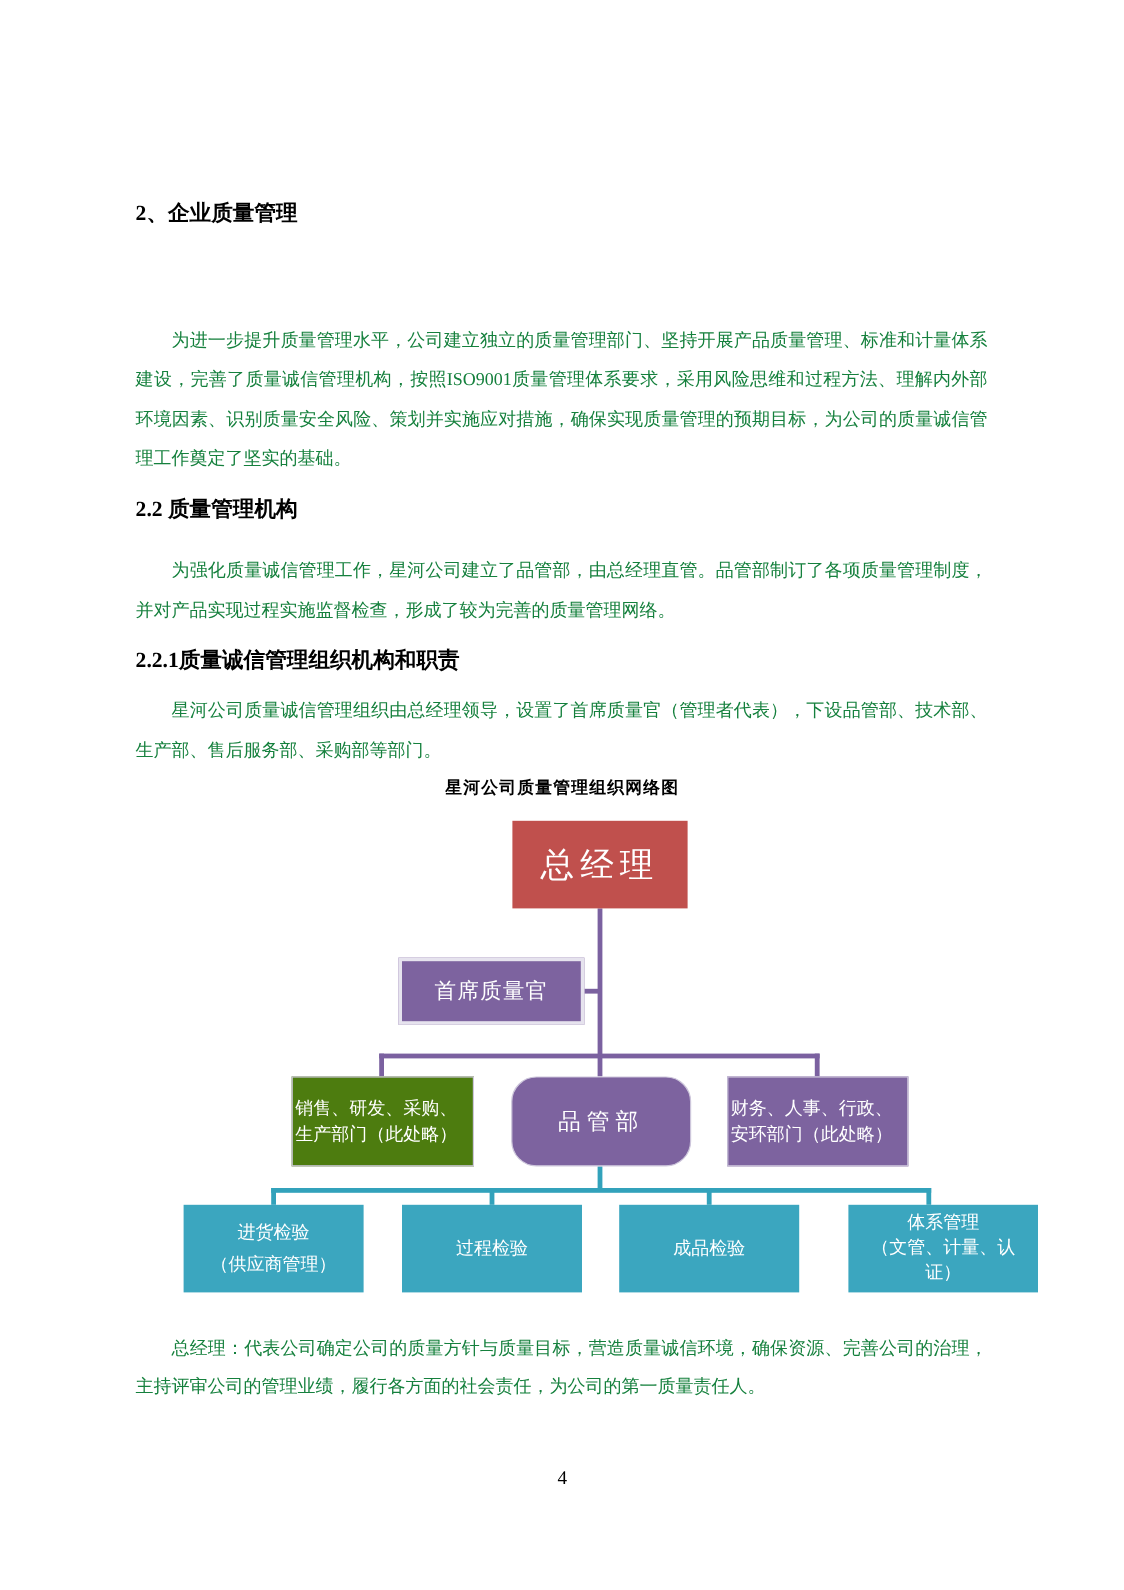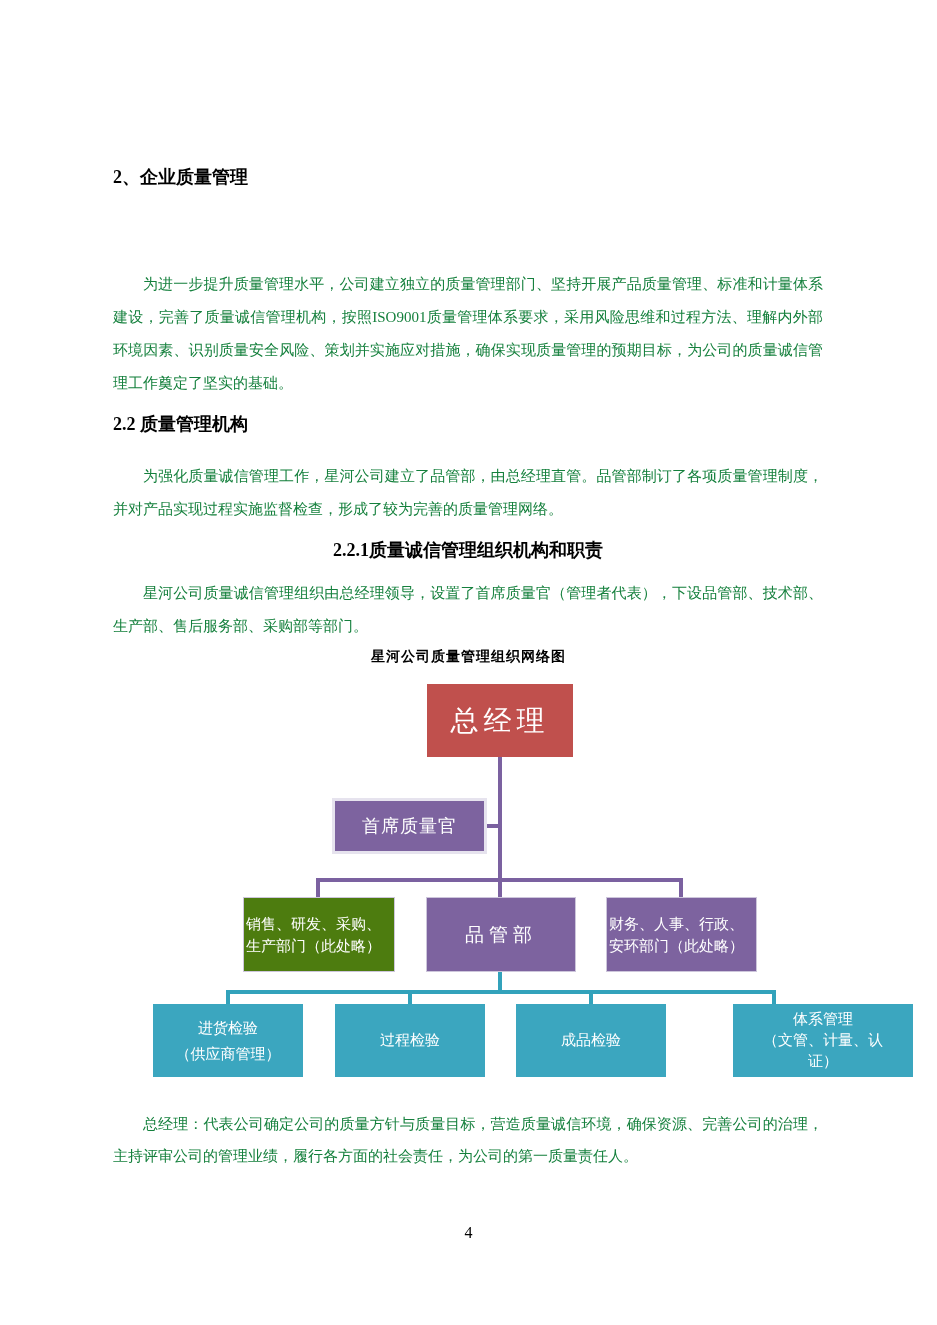--- a/index.html
+++ b/index.html
@@ -28,21 +28,21 @@
     line-height: 33px;
     text-align: justify;
     text-indent: 2em;
     color: #15803d;
   }
   .h1 { top: 165px; }
   .h21 { top: 224px; }
   .p1 { top: 268px; }
   .h22 { top: 412px; }
   .p2 { top: 460px; }
-  .h221 { top: 538px; text-align: center; }
+  .h221 { top: 538px; }
   .p3 { top: 577px; }
   .p4 { top: 1108px; line-height: 32px; }
   .chart-title {
     position: absolute;
     left: 0; top: 648px;
     width: 937px;
     text-align: center;
     font-weight: bold;
     font-size: 14px;
     letter-spacing: 1px;
@@ -73,27 +73,27 @@
   .node-cqo {
     left: 332px; top: 798px; width: 155px; height: 56px;
     border-style: solid; border-width: 3px;
     text-align: center; font-size: 18px; letter-spacing: 1px;
   }
   .node-mid {
     top: 897px; height: 75px;
     border-style: solid; border-width: 1px;
   }
   .node-deptL { left: 243px; width: 152px; text-align: left; font-size: 15px; line-height: 22px; padding-left: 2px; }
-  .node-qc   { left: 426px; width: 150px; text-align: center; font-size: 19px; letter-spacing: 5px; }
+  .node-qc   { left: 426px; width: 150px; text-align: center; font-size: 19px; letter-spacing: 5px; border-radius: 21px; }
   .node-deptR { left: 606px; width: 151px; text-align: left; font-size: 15px; line-height: 22px; padding-left: 2px; }
   .node-teal { top: 1004px; height: 73px; text-align: center; font-size: 15px; }
   .node-t1 { left: 153px; width: 150px; line-height: 26px; }
   .node-t2 { left: 335px; width: 150px; }
   .node-t3 { left: 516px; width: 150px; }
-  .node-t4 { left: 733px; width: 180px; line-height: 21px; }
+  .node-t4 { left: 707px; width: 158px; line-height: 21px; }
   .line { position: absolute; }
   .l-gm-down   { left: 498px; top: 757px; width: 4px; height: 140px; }
   .l-cqo-stub  { left: 487px; top: 824px; width: 13px; height: 4px; }
   .l-mid-h     { left: 316px; top: 878px; width: 367px; height: 4px; }
   .l-mid-dropL { left: 316px; top: 878px; width: 4px; height: 19px; }
   .l-mid-dropR { left: 679px; top: 878px; width: 4px; height: 19px; }
   .l-qc-stub   { left: 498px; top: 972px; width: 4px; height: 20px; }
   .l-teal-h    { left: 226px; top: 990px; width: 550px; height: 4px; }
   .l-teal-d1   { left: 226px; top: 990px; width: 4px; height: 14px; }
   .l-teal-d2   { left: 408px; top: 990px; width: 4px; height: 14px; }

